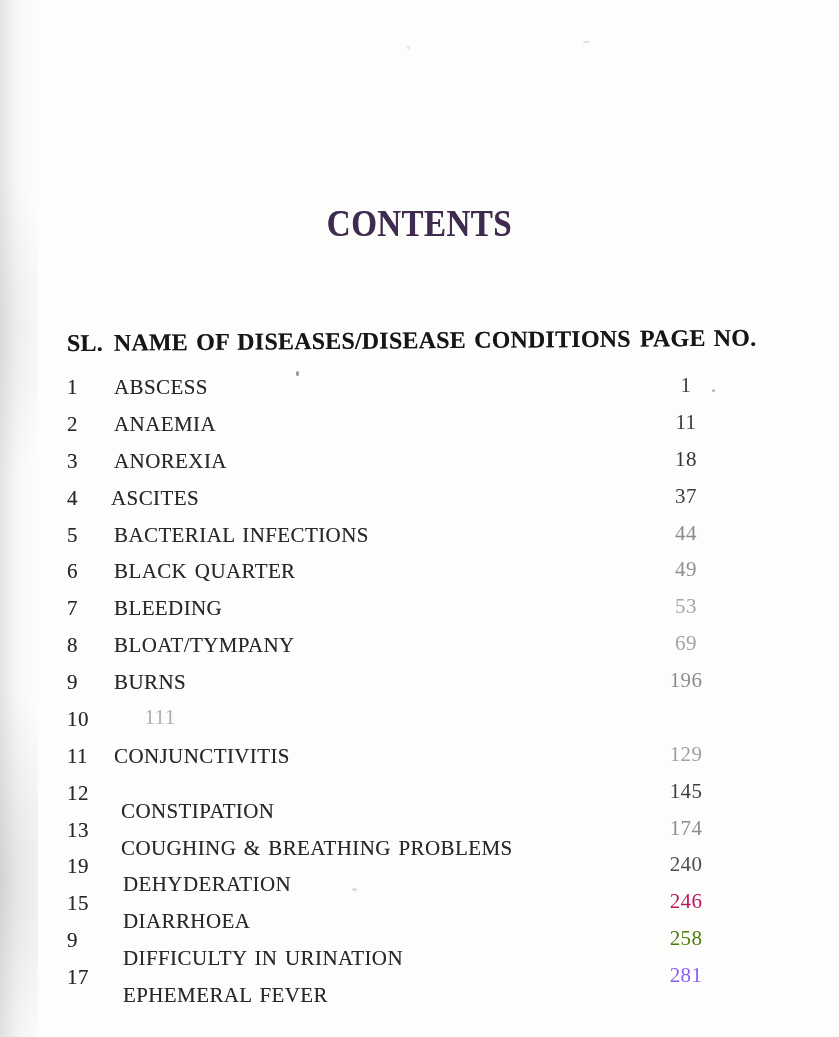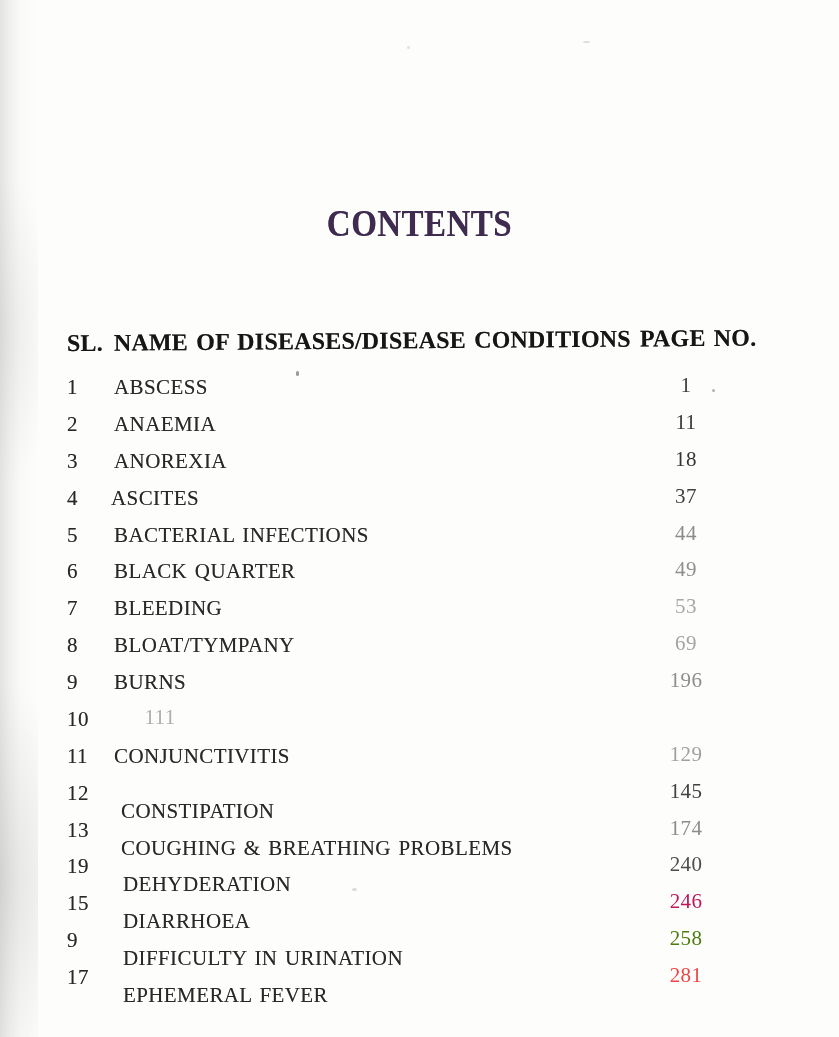--- a/index.html
+++ b/index.html
@@ -199,18 +199,18 @@
         <span class="c-page" style="color: #be185d;">246</span>
       </div>
       <div class="row">
         <span class="c-sl">9</span>
         <span class="c-name">DIFFICULTY IN URINATION</span>
         <span class="c-page" style="color: #4d7c0f;">258</span>
       </div>
       <div class="row">
         <span class="c-sl">17</span>
         <span class="c-name">EPHEMERAL FEVER</span>
-        <span class="c-page" style="color: #ef4444;">281</span>
+        <span class="c-page" style="color: #8b5cf6;">281</span>
       </div>
     </div>
 
   </div>
 </div>
 
 </body></html>

